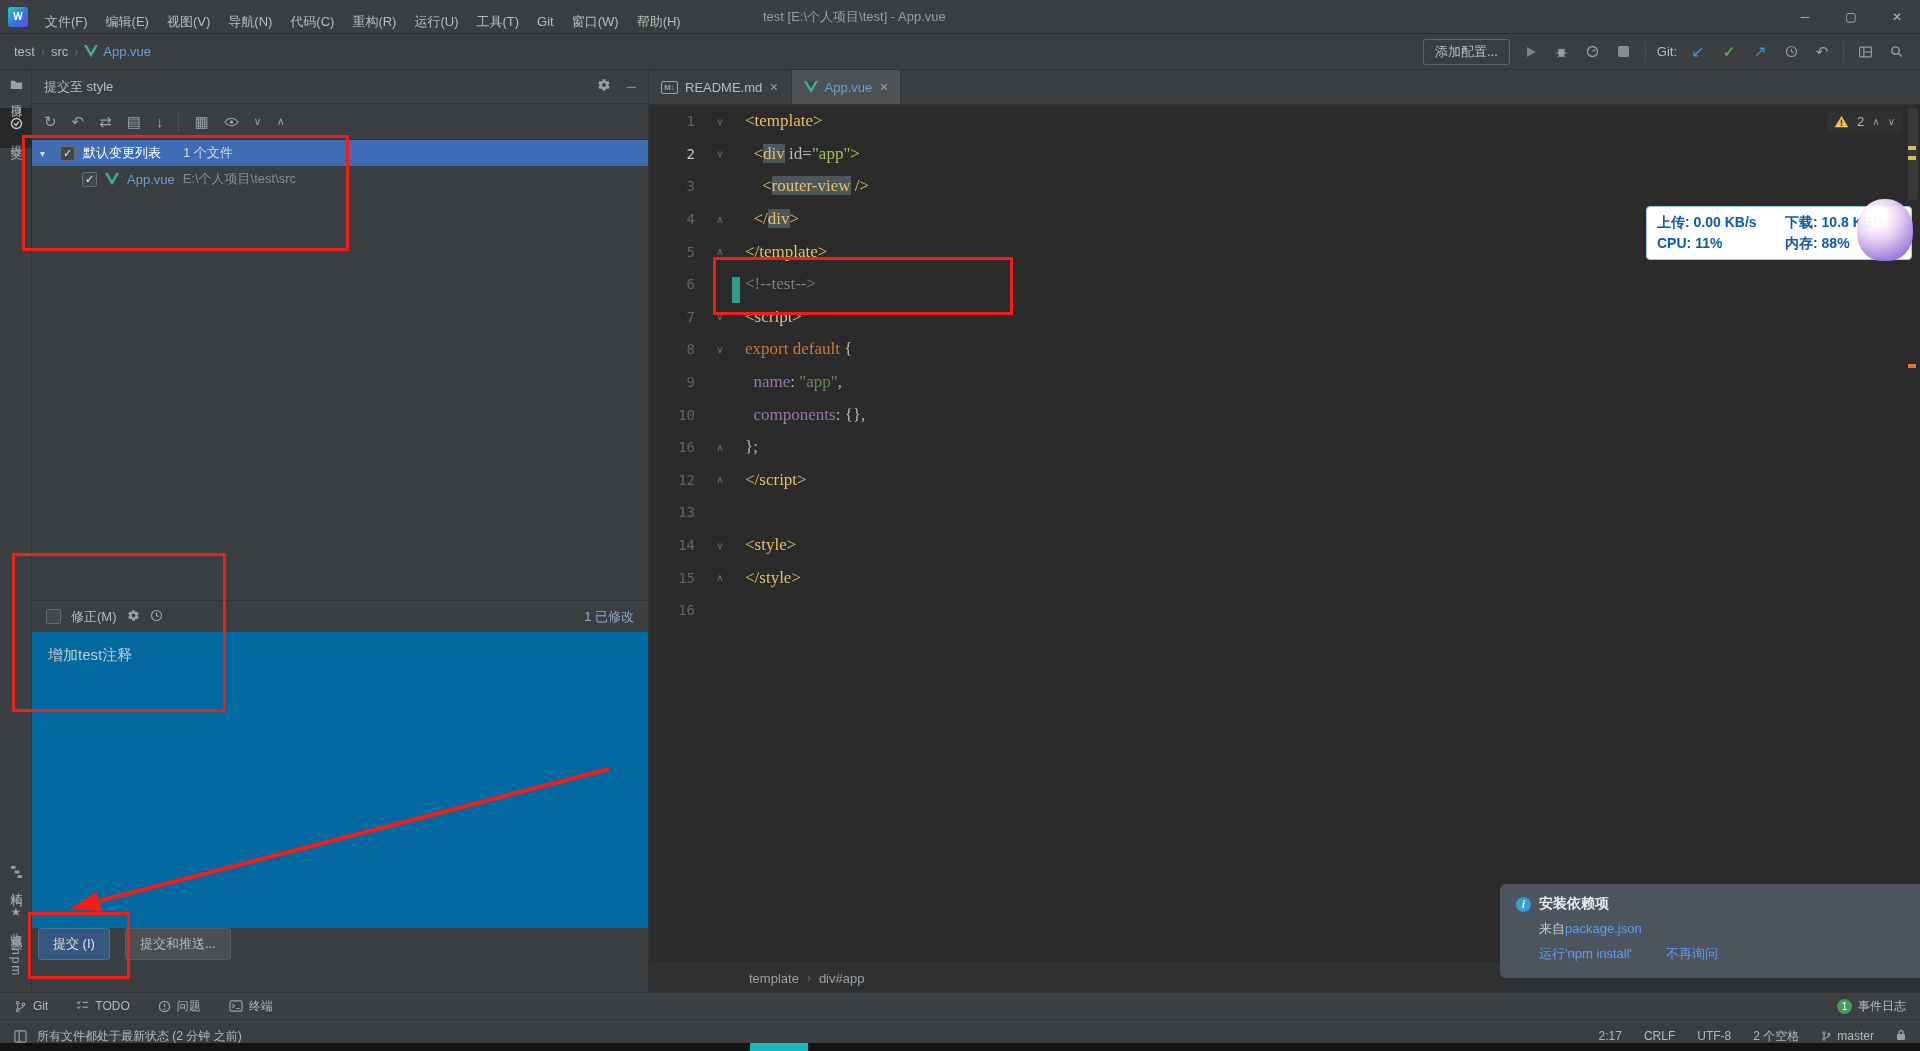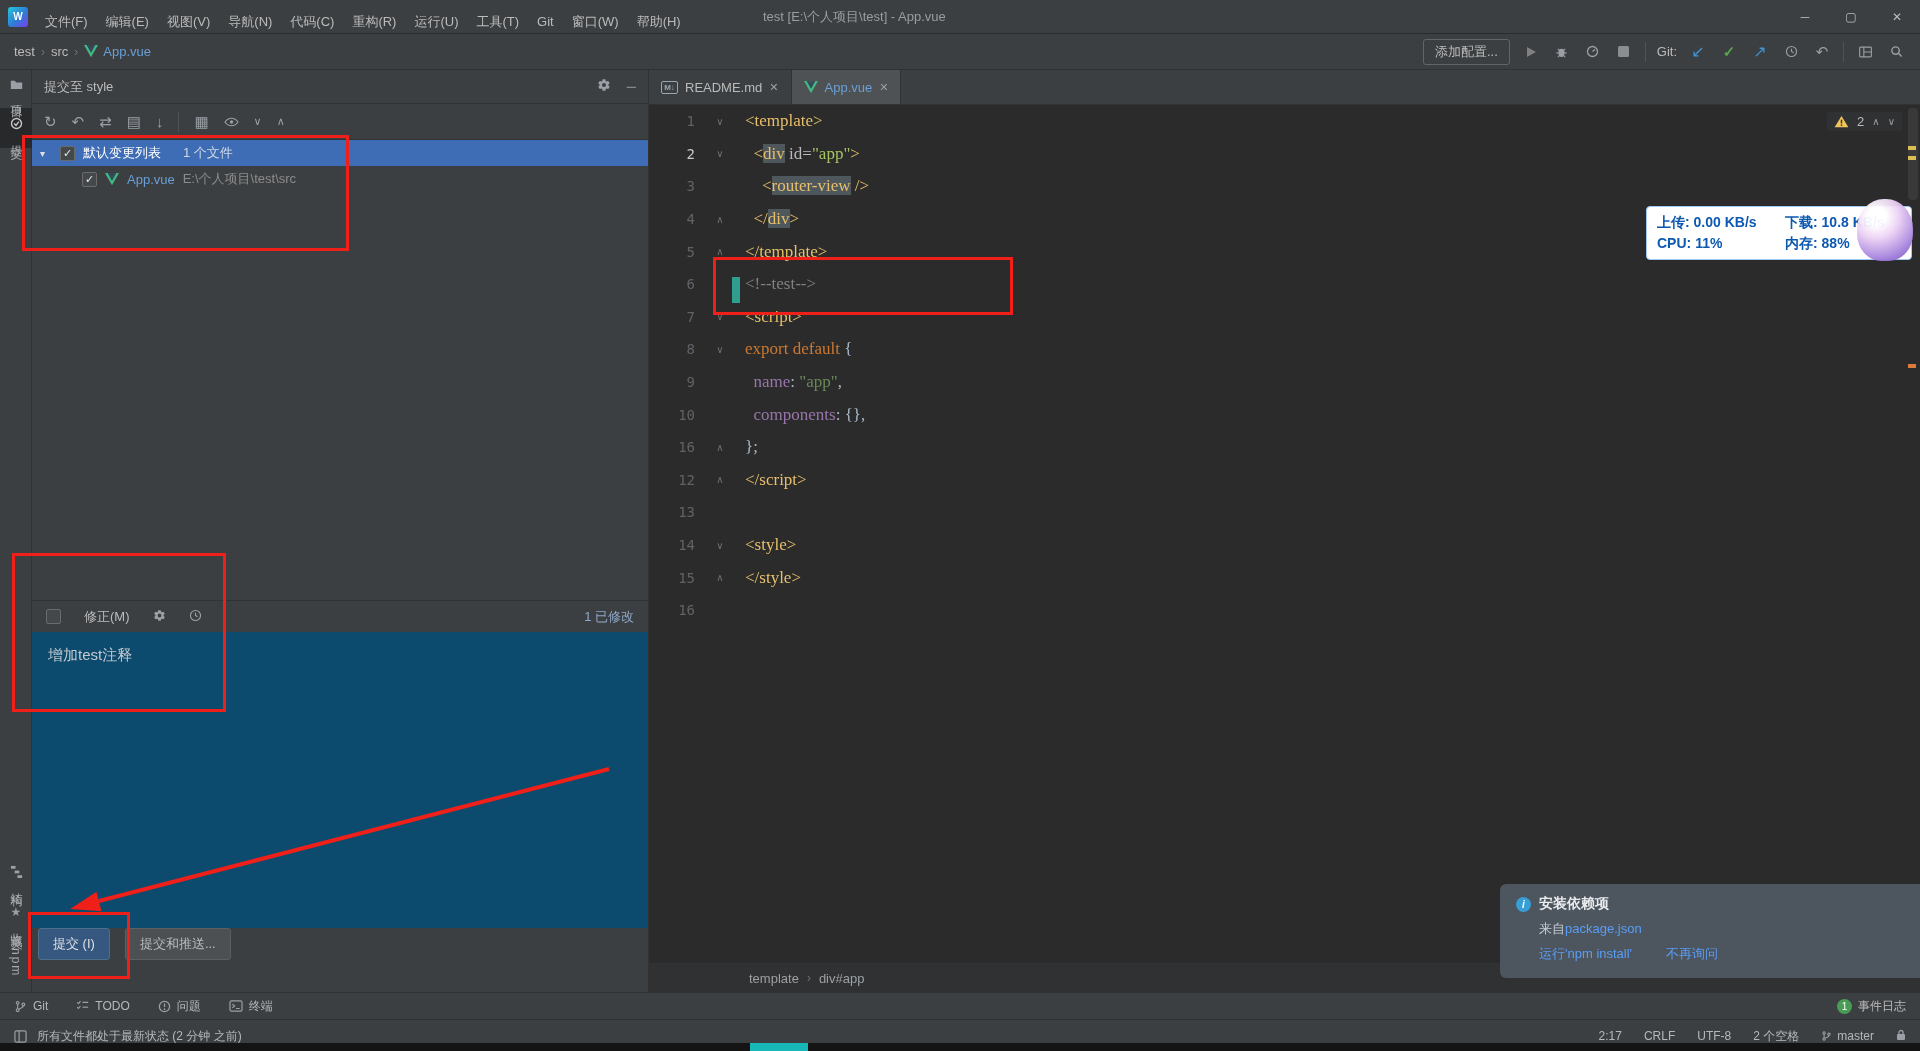--- a/index.html
+++ b/index.html
@@ -41,23 +41,23 @@
 .cp-toolbar{height:36px;display:flex;align-items:center;padding:0 12px;gap:15px;border-bottom:1px solid #323232;color:#9aa0a6;font-size:15px}
 .tree-row{height:26px;display:flex;align-items:center;gap:8px;padding-left:8px;white-space:nowrap}
 .tree-row.selected{background:#3e6db5;color:#fff}
 .tree-row.file{padding-left:50px}
 .chev{color:#dfe1e5;font-size:10px;width:12px}
 .cb{width:15px;height:15px;background:#43494a;border:1px solid #6b6b6b;border-radius:2px;color:#e8eaed;font-size:11px;line-height:13px;text-align:center;flex:none}
 .cb.empty{color:transparent}
 .count-dim{color:#cfd8e6;margin-left:14px}
 .file-blue{color:#6a9fd6}
 .path-dim{color:#8c8c8c}
-.amend-row{position:absolute;left:0;top:530px;width:100%;height:32px;border-top:1px solid #323232;display:flex;align-items:center;gap:23px;padding:0 14px}
+.amend-row{position:absolute;left:0;top:530px;width:100%;height:32px;border-top:1px solid #323232;display:flex;align-items:center;gap:10px;padding:0 14px}
 .modified-label{margin-left:auto;color:#8fa8c8}
-.msg-area{position:absolute;left:0;top:562px;width:100%;height:296px;background:#0c4a6e;padding:14px 16px;font-size:15px;color:#c3c9cf}
+.msg-area{position:absolute;left:0;top:562px;width:100%;height:296px;background:#0369a1;padding:14px 16px;font-size:15px;color:#c3c9cf}
 .cp-buttons{position:absolute;left:6px;top:858px;display:flex;gap:15px}
 .btn-commit{background:#365880;border:1px solid #4c708c;border-radius:3px;padding:6px 14px;color:#dfe1e5}
 .btn-normal{background:#4c5052;border:1px solid #5e6060;border-radius:3px;padding:6px 14px;color:#bbb}
 
 
 .tabs{position:absolute;left:649px;top:70px;right:0;height:35px;background:#3c3f41;border-bottom:1px solid #323232;display:flex;z-index:4}
 .tab{display:flex;align-items:center;gap:7px;padding:0 12px;border-right:1px solid #323232;color:#bbb}
 .tab.active{background:#4e5254}
 .tab .file-blue{color:#6a9fd6}
 .tab-close{color:#9da0a3;font-size:11px}

